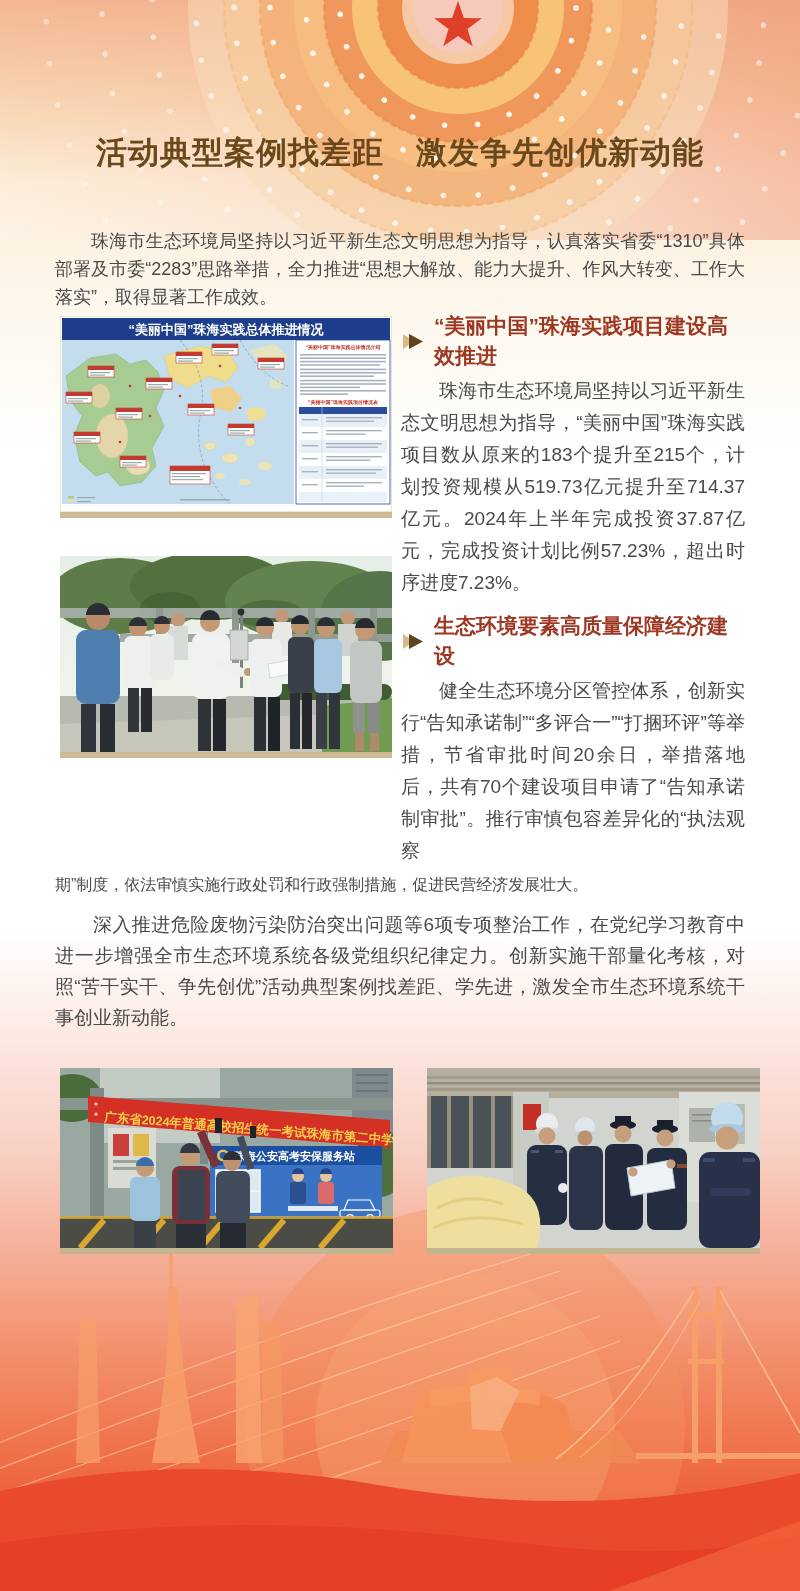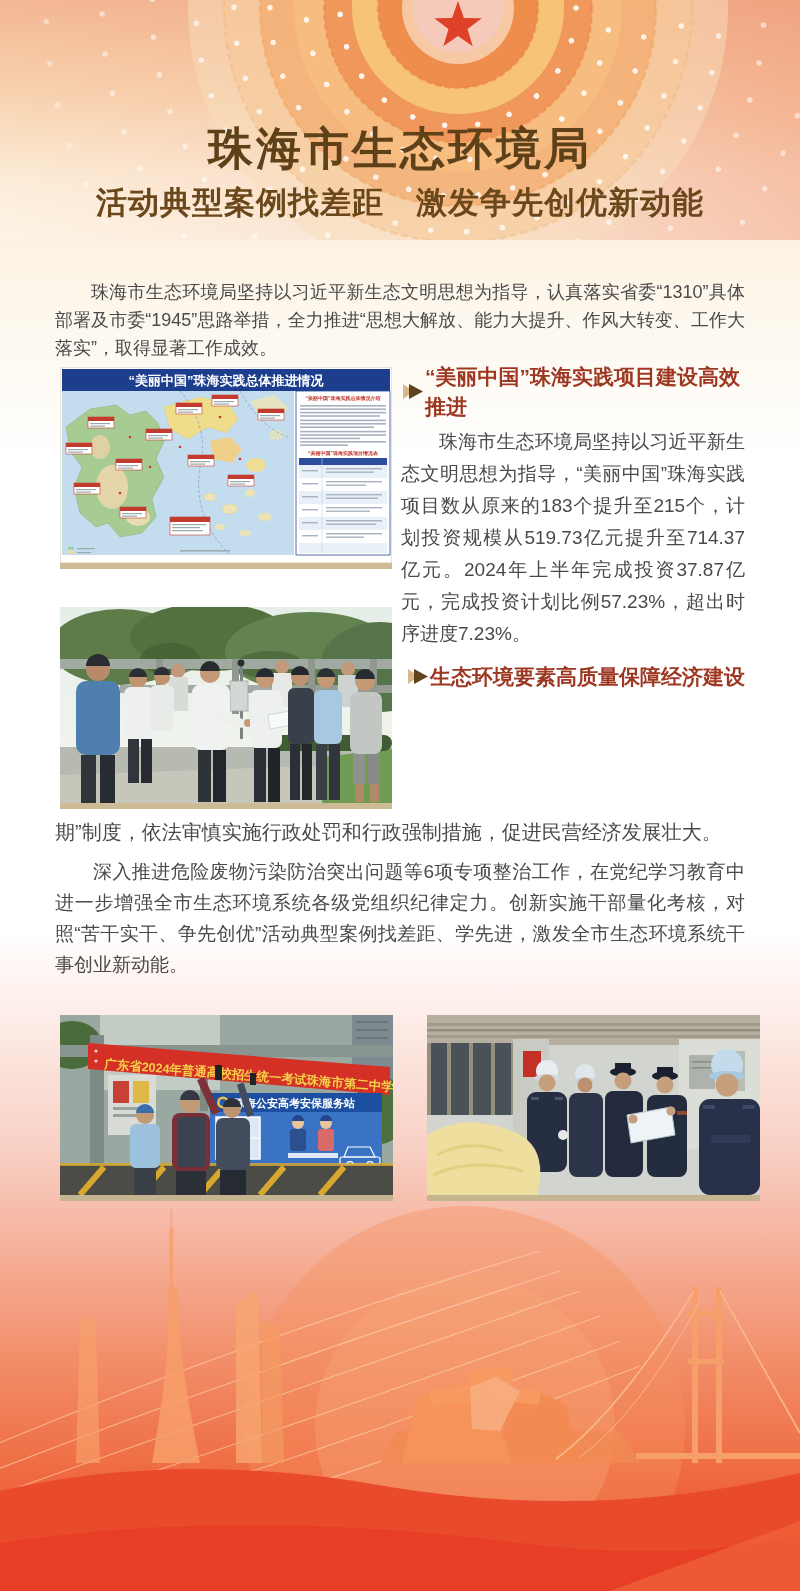--- a/index.html
+++ b/index.html
@@ -14,26 +14,26 @@
   .title-block{padding-top:124px;text-align:center;}
   .main-title{margin:0;font-size:45px;line-height:1.12;font-weight:700;color:#5e4119;letter-spacing:3px;}
   .sub-title{margin:10px 0 0 0;font-size:31px;line-height:1.2;font-weight:700;color:#6a481c;letter-spacing:1px;}
   .content{width:690px;margin:0 auto;color:#4a4a4a;}
   .intro{margin:56px 0 0 0;font-size:18px;line-height:28px;text-indent:2em;text-align:justify;}
   .media-flow{margin-top:0px;display:grid;grid-template-columns:332px 1fr;column-gap:14px;}
   figure{margin:5px;}
   .fig{width:332px;background:#dfe3da;border-bottom:6px solid rgba(190,155,95,.55);}
   .fig svg{display:block;}
   .fig-2{margin-top:38px;}
-  .sec-heading{display:flex;align-items:center;margin:0;padding:0;
+  .sec-heading{display:flex;align-items:center;gap:9px;margin:0;padding:0;
     font-size:21px;line-height:30px;font-weight:700;color:#9e3722;}
   .sec-heading .arrow{flex:0 0 auto;display:inline-flex;}
   .col-text{margin:4px 0 0 0;font-size:19px;line-height:32px;text-indent:2em;text-align:justify;}
   .sec-heading.second{margin-top:12px;justify-content:flex-end;}
-  .cont-text{margin:2px 0 0 0;font-size:20px;line-height:32px;text-align:justify;}
+  .cont-text{margin:2px 0 0 0;font-size:16px;line-height:32px;text-align:justify;}
   .sec-heading.third{margin-top:14px;}
   .full-text{margin:8px 0 0 0;font-size:19px;line-height:31px;text-indent:2em;text-align:justify;}
   .photo-row{margin-top:30px;display:grid;grid-template-columns:1fr 1fr;column-gap:24px;}
   .ph{width:333px;background:#cfd3cc;border-bottom:6px solid rgba(190,155,95,.55);}
   .ph svg{display:block;}
 </style>
 </head>
 <body>
 
 <div class="page">
@@ -131,27 +131,26 @@
         <path d="M0,300 Q180,258 390,296 Q600,330 800,282 L800,400 L0,400 Z" fill="#ea4a2c"></path>
         <path d="M0,352 Q240,316 520,352 Q680,372 800,344 L800,400 L0,400 Z" fill="#e63f26"></path>
         <path d="M800,330 L610,400 L800,400 Z" fill="#f0603a" opacity="0.8"></path>
       </g>
     </svg>
   </div>
 
   <div class="flow">
 
     <div class="title-block">
-      <h1 class="main-title">珠海市生态环境局</h1>
       <h2 class="sub-title">活动典型案例找差距　激发争先创优新动能</h2>
     </div>
 
     <div class="content">
 
-      <p class="intro">珠海市生态环境局坚持以习近平新生态文明思想为指导，认真落实省委“1310”具体部署及市委“1945”思路举措，全力推进“思想大解放、能力大提升、作风大转变、工作大落实”，取得显著工作成效。</p>
+      <p class="intro">珠海市生态环境局坚持以习近平新生态文明思想为指导，认真落实省委“1310”具体部署及市委“2283”思路举措，全力推进“思想大解放、能力大提升、作风大转变、工作大落实”，取得显著工作成效。</p>
 
       <div class="media-flow">
         <div>
 
           <figure class="fig">
             <svg width="332" height="196" viewBox="0 0 332 196">
               <rect x="0" y="0" width="332" height="196" fill="#ffffff" stroke="#d9cba6" stroke-width="1"></rect>
               <rect x="2" y="2" width="328" height="22" fill="#1c3e8c"></rect>
               <text x="166" y="18" text-anchor="middle" font-size="13" font-weight="bold" fill="#ffffff">“美丽中国”珠海实践总体推进情况</text>
               <rect x="2" y="24" width="232" height="164" fill="#c3ddef"></rect>
@@ -443,20 +442,21 @@
 
           <h3 class="sec-heading second">
             <span class="arrow">
               <svg width="24" height="17" viewBox="0 0 24 17">
                   <polygon points="2,1 13,8.5 2,16" fill="#d9b988"></polygon>
                   <polygon points="8,1 22,8.5 8,16" fill="#5f431d"></polygon>
                 </svg>
             </span>
             <span>生态环境要素高质量保障经济建设</span>
           </h3>
+          <p class="col-text">健全生态环境分区管控体系，创新实行“告知承诺制”“多评合一”“打捆环评”等举措，节省审批时间20余日，举措落地后，共有70个建设项目申请了“告知承诺制审批”。推行审慎包容差异化的“执法观察</p>
         </div>
       </div>
 
       <p class="cont-text">期”制度，依法审慎实施行政处罚和行政强制措施，促进民营经济发展壮大。</p>
 
       <p class="full-text">深入推进危险废物污染防治突出问题等6项专项整治工作，在党纪学习教育中进一步增强全市生态环境系统各级党组织纪律定力。创新实施干部量化考核，对照“苦干实干、争先创优”活动典型案例找差距、学先进，激发全市生态环境系统干事创业新动能。</p>
 
       <div class="photo-row">
 
         <figure class="ph">

